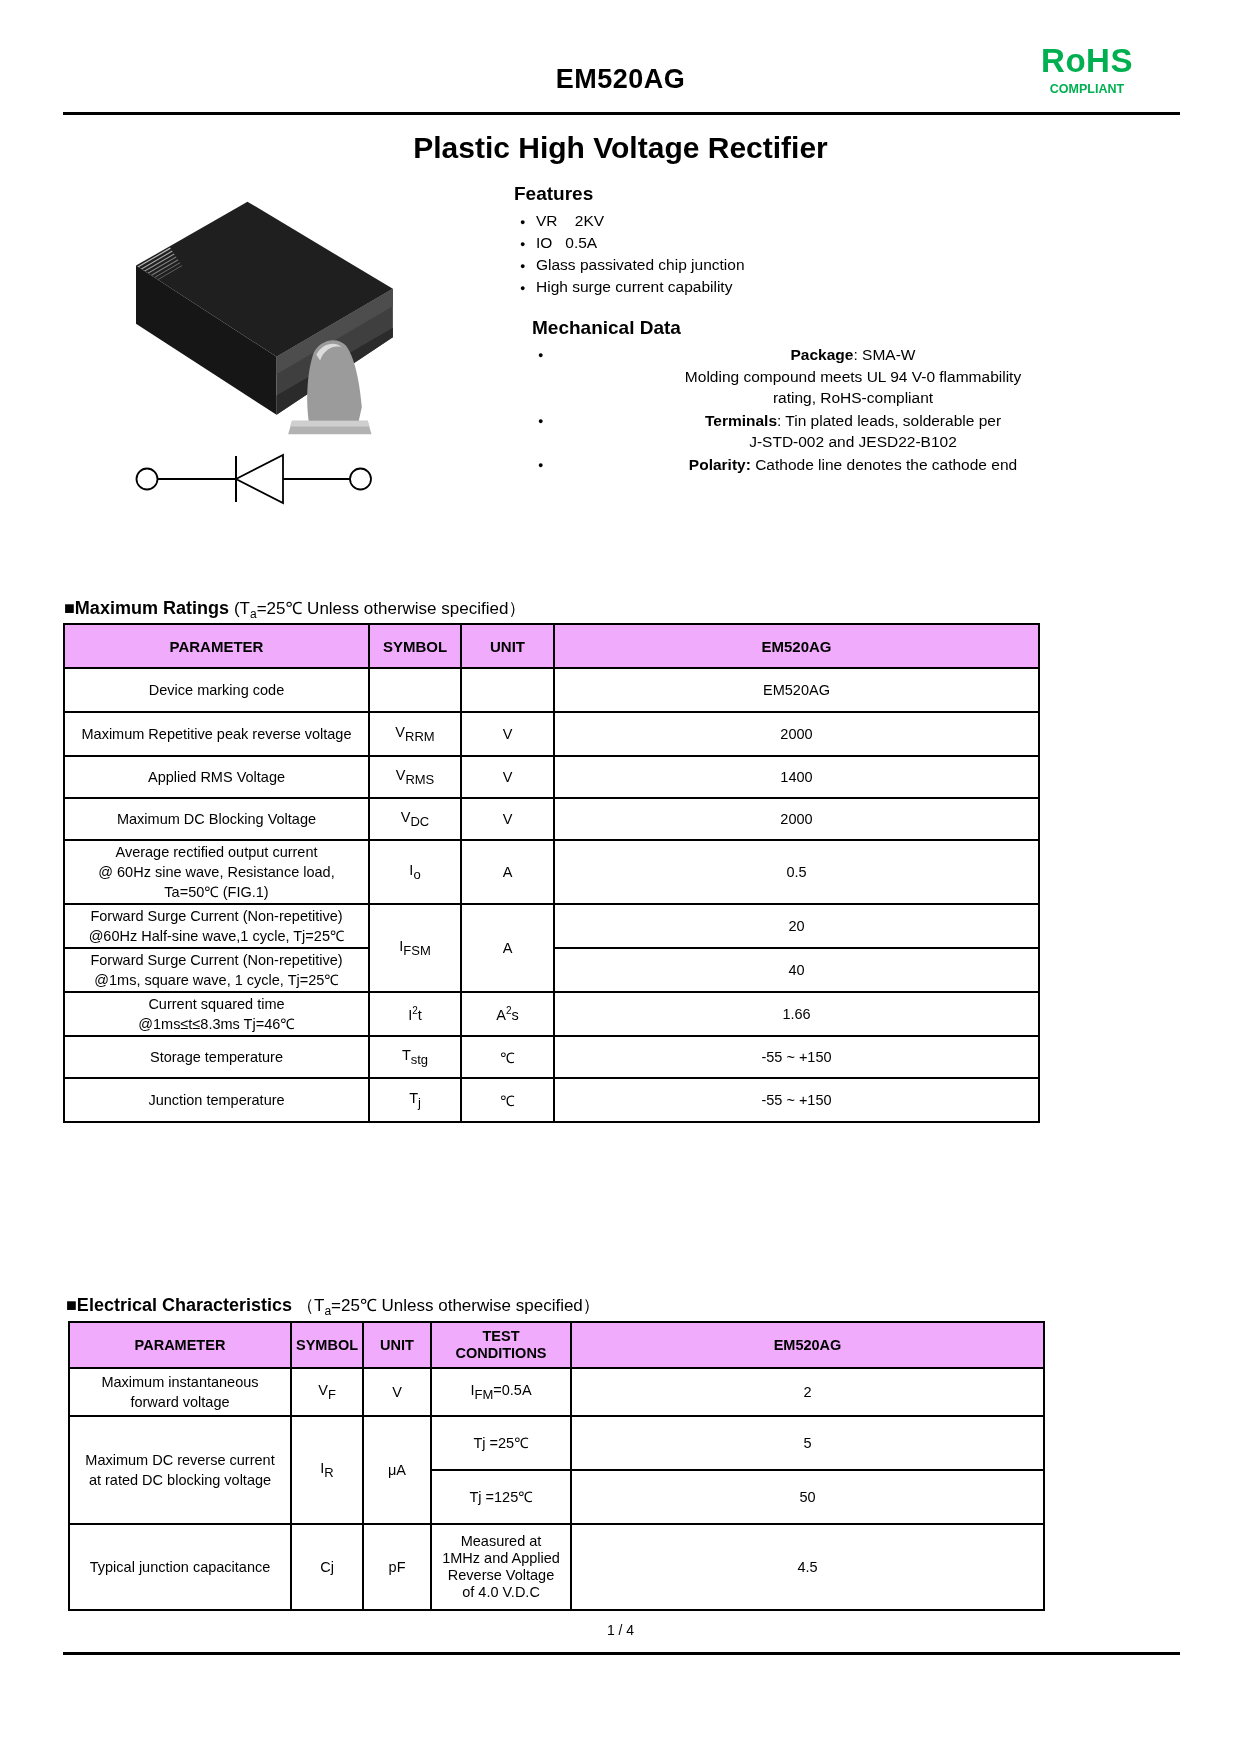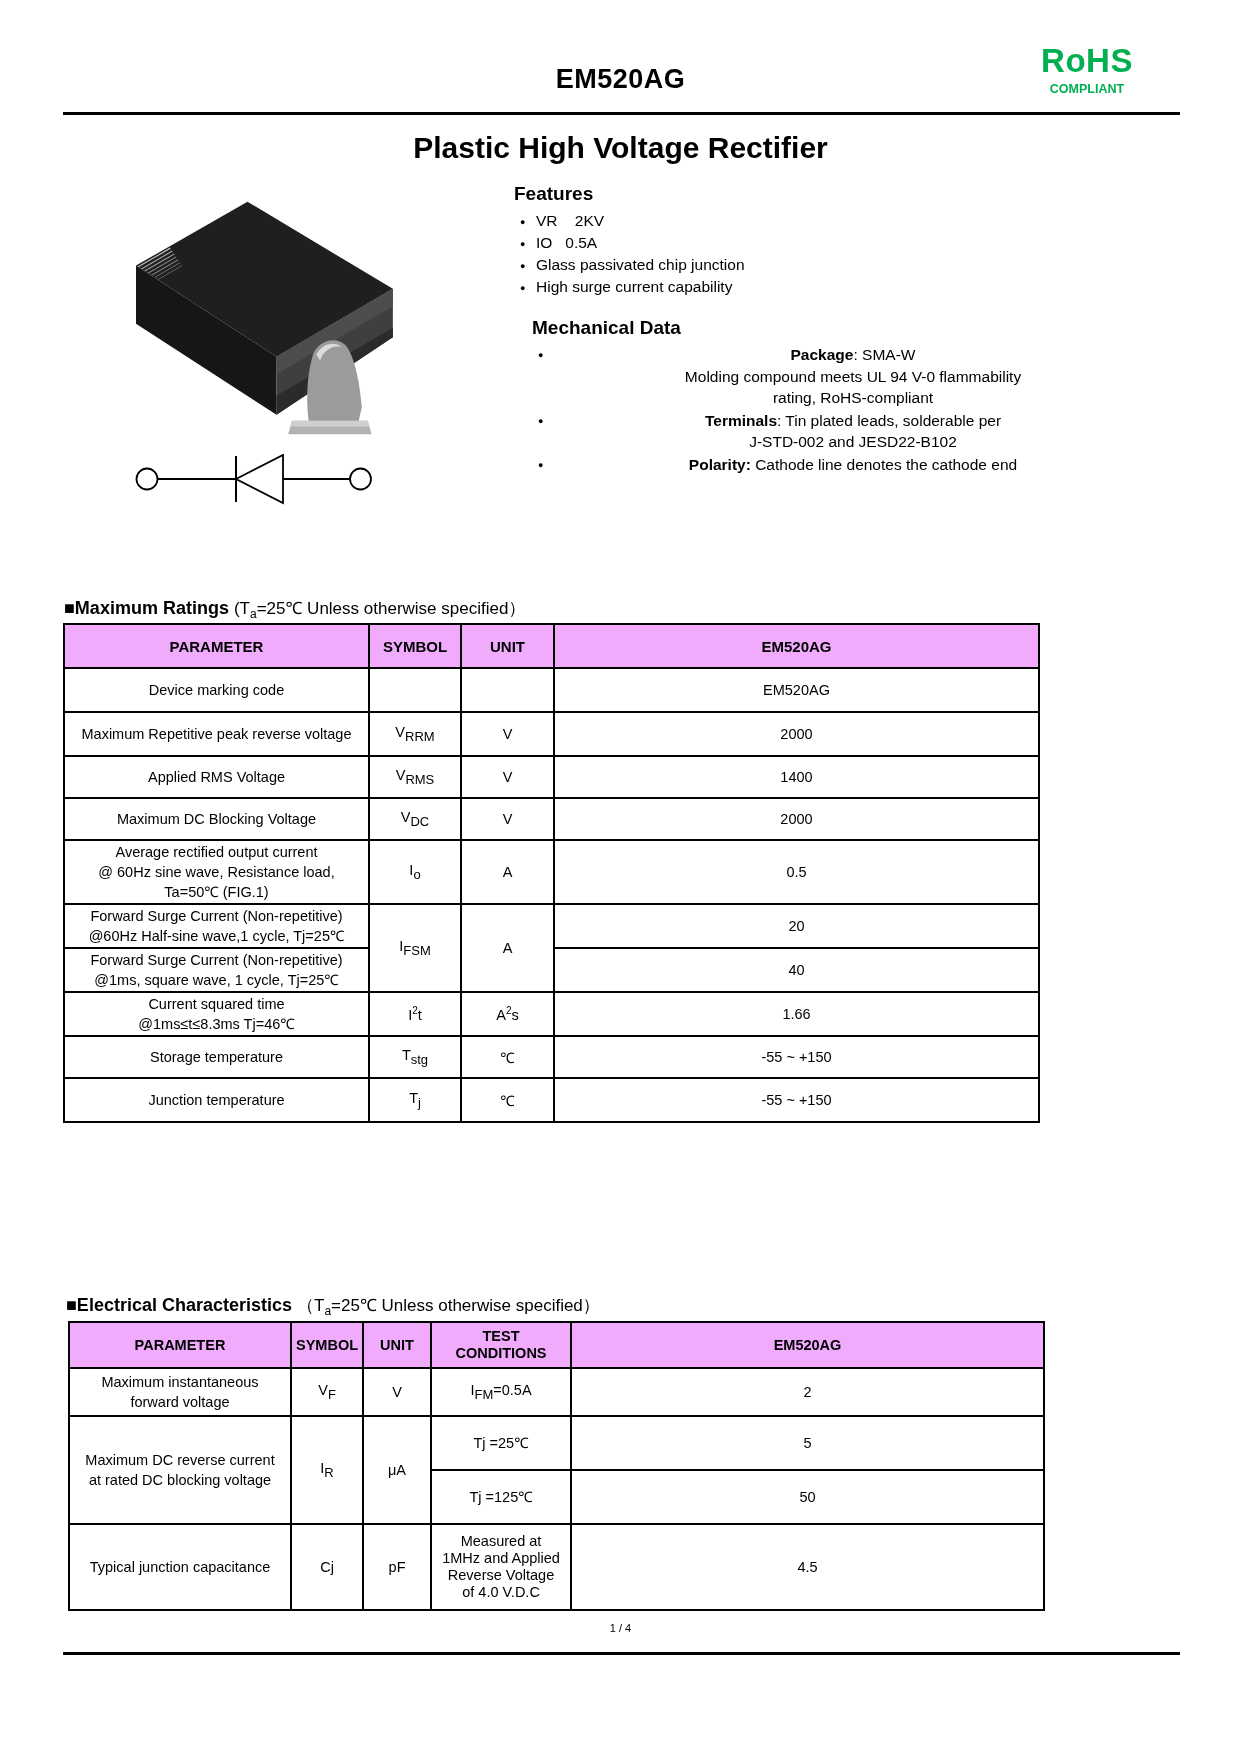--- a/index.html
+++ b/index.html
@@ -50,21 +50,21 @@
   td.param{text-align:center;white-space:pre-line;line-height:20px;}
   td .pre{white-space:pre-line;line-height:17px;display:inline-block;}
   sub{font-size:13px;}
   sup{font-size:10px;}
   .t-max{top:623px;left:63px;}
   .t-elec{top:1321px;left:68px;}
   .t-elec th{font-size:14.5px;line-height:17px;}
   .t-elec td{font-size:14.5px;}
 
   
-  .page-num{top:1622px;left:0;width:1241px;text-align:center;font-size:11px;}
+  .page-num{top:1622px;left:0;width:1241px;text-align:center;font-size:14px;}
   .rule-bottom{top:1652px;left:63px;width:1117px;}
 </style>
 </head>
 <body>
 
 <div class="abs doc-title">EM520AG</div>
 
 <div class="abs rohs-box" style="color:#00B050;">
   <div class="rohs-main">RoHS</div>
   <div class="rohs-sub">COMPLIANT</div>

